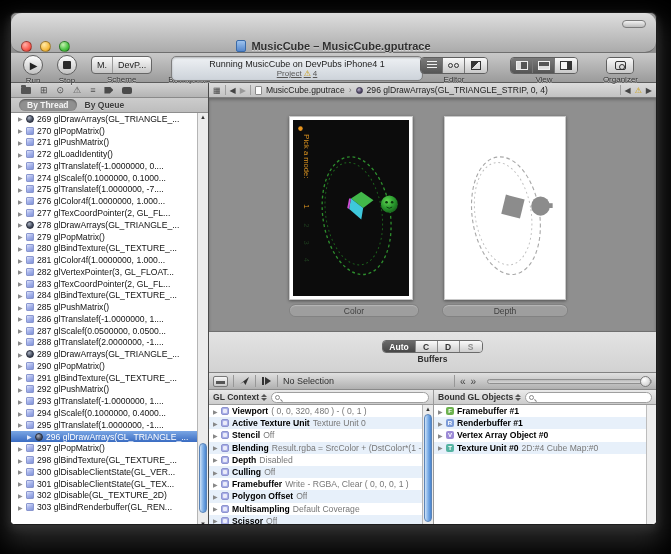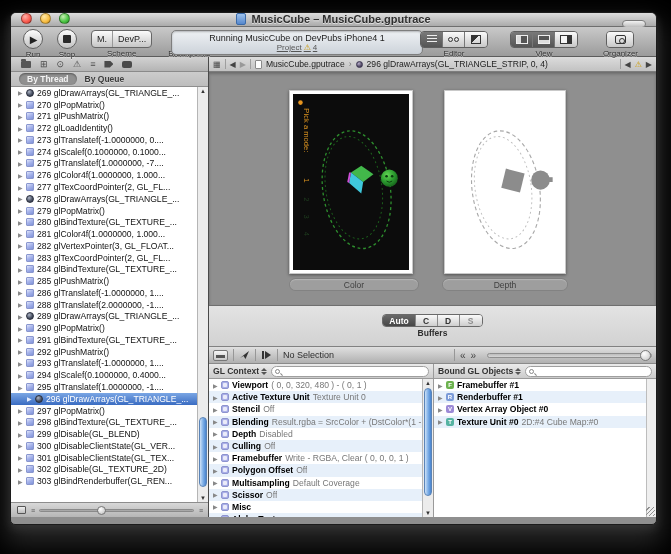--- a/index.html
+++ b/index.html
@@ -7,22 +7,22 @@
   body { position:relative; }
 
   .window{
     position:absolute; left:10px; top:12px; width:647px; height:513px;
     background:#8f8f8f; border:1px solid #1c1c1c; border-radius:6px 6px 5px 5px;
     box-shadow:0 14px 26px 6px rgba(70,70,70,.55), 0 4px 10px rgba(60,60,60,.6);
     overflow:hidden;
   }
 
   
-  .titlebar{ height:14px; background:linear-gradient(#dedede,#ababab); border-bottom:1px solid #6f6f6f;
-    display:flex; align-items:flex-start; position:relative; }
+  .titlebar{ height:40px; background:linear-gradient(#dedede,#ababab); border-bottom:1px solid #6f6f6f;
+    display:flex; align-items:flex-end; position:relative;border-radius:11px; }
   .lights{ display:flex; gap:8px; margin-left:10px; }
   .light{ width:11px; height:11px; border-radius:50%; border:1px solid rgba(0,0,0,.35); }
   .light.red{ background:radial-gradient(circle at 35% 30%, #ffb0a8, #f95a4e 60%, #c33a30); }
   .light.yellow{ background:radial-gradient(circle at 35% 30%, #ffe9a8, #f8bd41 60%, #c28a20); }
   .light.green{ background:radial-gradient(circle at 35% 30%, #c5f0b0, #47c340 60%, #2e8f28); }
   .title-wrap{ position:absolute; left:0; right:0; display:flex; justify-content:center; align-items:center; gap:5px; pointer-events:none;}
   .proxy-icon{ width:10px; height:12px; background:linear-gradient(#9ec3ee,#5587cc); border:1px solid #3a6aa8; border-radius:2px; }
   .title-text{ font-size:11px; font-weight:bold; color:#2f2f2f; text-shadow:0 1px 0 rgba(255,255,255,.55); }
   .lozenge{ position:absolute; right:10px; top:7px; width:24px; height:8px; border:1px solid #7c7c7c; border-radius:4px;
     background:linear-gradient(#f2f2f2,#bdbdbd); }
@@ -402,20 +402,25 @@
               <span class="nav-text">285 glPushMatrix()</span>
             </div>
             <div class="nav-row">
               <span class="disc">▶</span>
               <span class="cube-icon"></span>
               <span class="nav-text">286 glTranslatef(-1.0000000, 1....</span>
             </div>
             <div class="nav-row">
               <span class="disc">▶</span>
               <span class="cube-icon"></span>
+              <span class="nav-text">287 glScalef(0.0500000, 0.0500...</span>
+            </div>
+            <div class="nav-row">
+              <span class="disc">▶</span>
+              <span class="cube-icon"></span>
               <span class="nav-text">288 glTranslatef(2.0000000, -1....</span>
             </div>
             <div class="nav-row">
               <span class="disc">▶</span>
               <span class="ball-icon"></span>
               <span class="nav-text">289 glDrawArrays(GL_TRIANGLE_...</span>
             </div>
             <div class="nav-row">
               <span class="disc">▶</span>
               <span class="cube-icon"></span>
@@ -453,25 +458,20 @@
             </div>
             <div class="nav-row">
               <span class="disc">▶</span>
               <span class="cube-icon"></span>
               <span class="nav-text">297 glPopMatrix()</span>
             </div>
             <div class="nav-row">
               <span class="disc">▶</span>
               <span class="cube-icon"></span>
               <span class="nav-text">298 glBindTexture(GL_TEXTURE_...</span>
-            </div>
-            <div class="nav-row">
-              <span class="disc">▶</span>
-              <span class="cube-icon"></span>
-              <span class="nav-text">299 glDisable(GL_BLEND)</span>
             </div>
             <div class="nav-row">
               <span class="disc">▶</span>
               <span class="cube-icon"></span>
               <span class="nav-text">300 glDisableClientState(GL_VER...</span>
             </div>
             <div class="nav-row">
               <span class="disc">▶</span>
               <span class="cube-icon"></span>
               <span class="nav-text">301 glDisableClientState(GL_TEX...</span>

